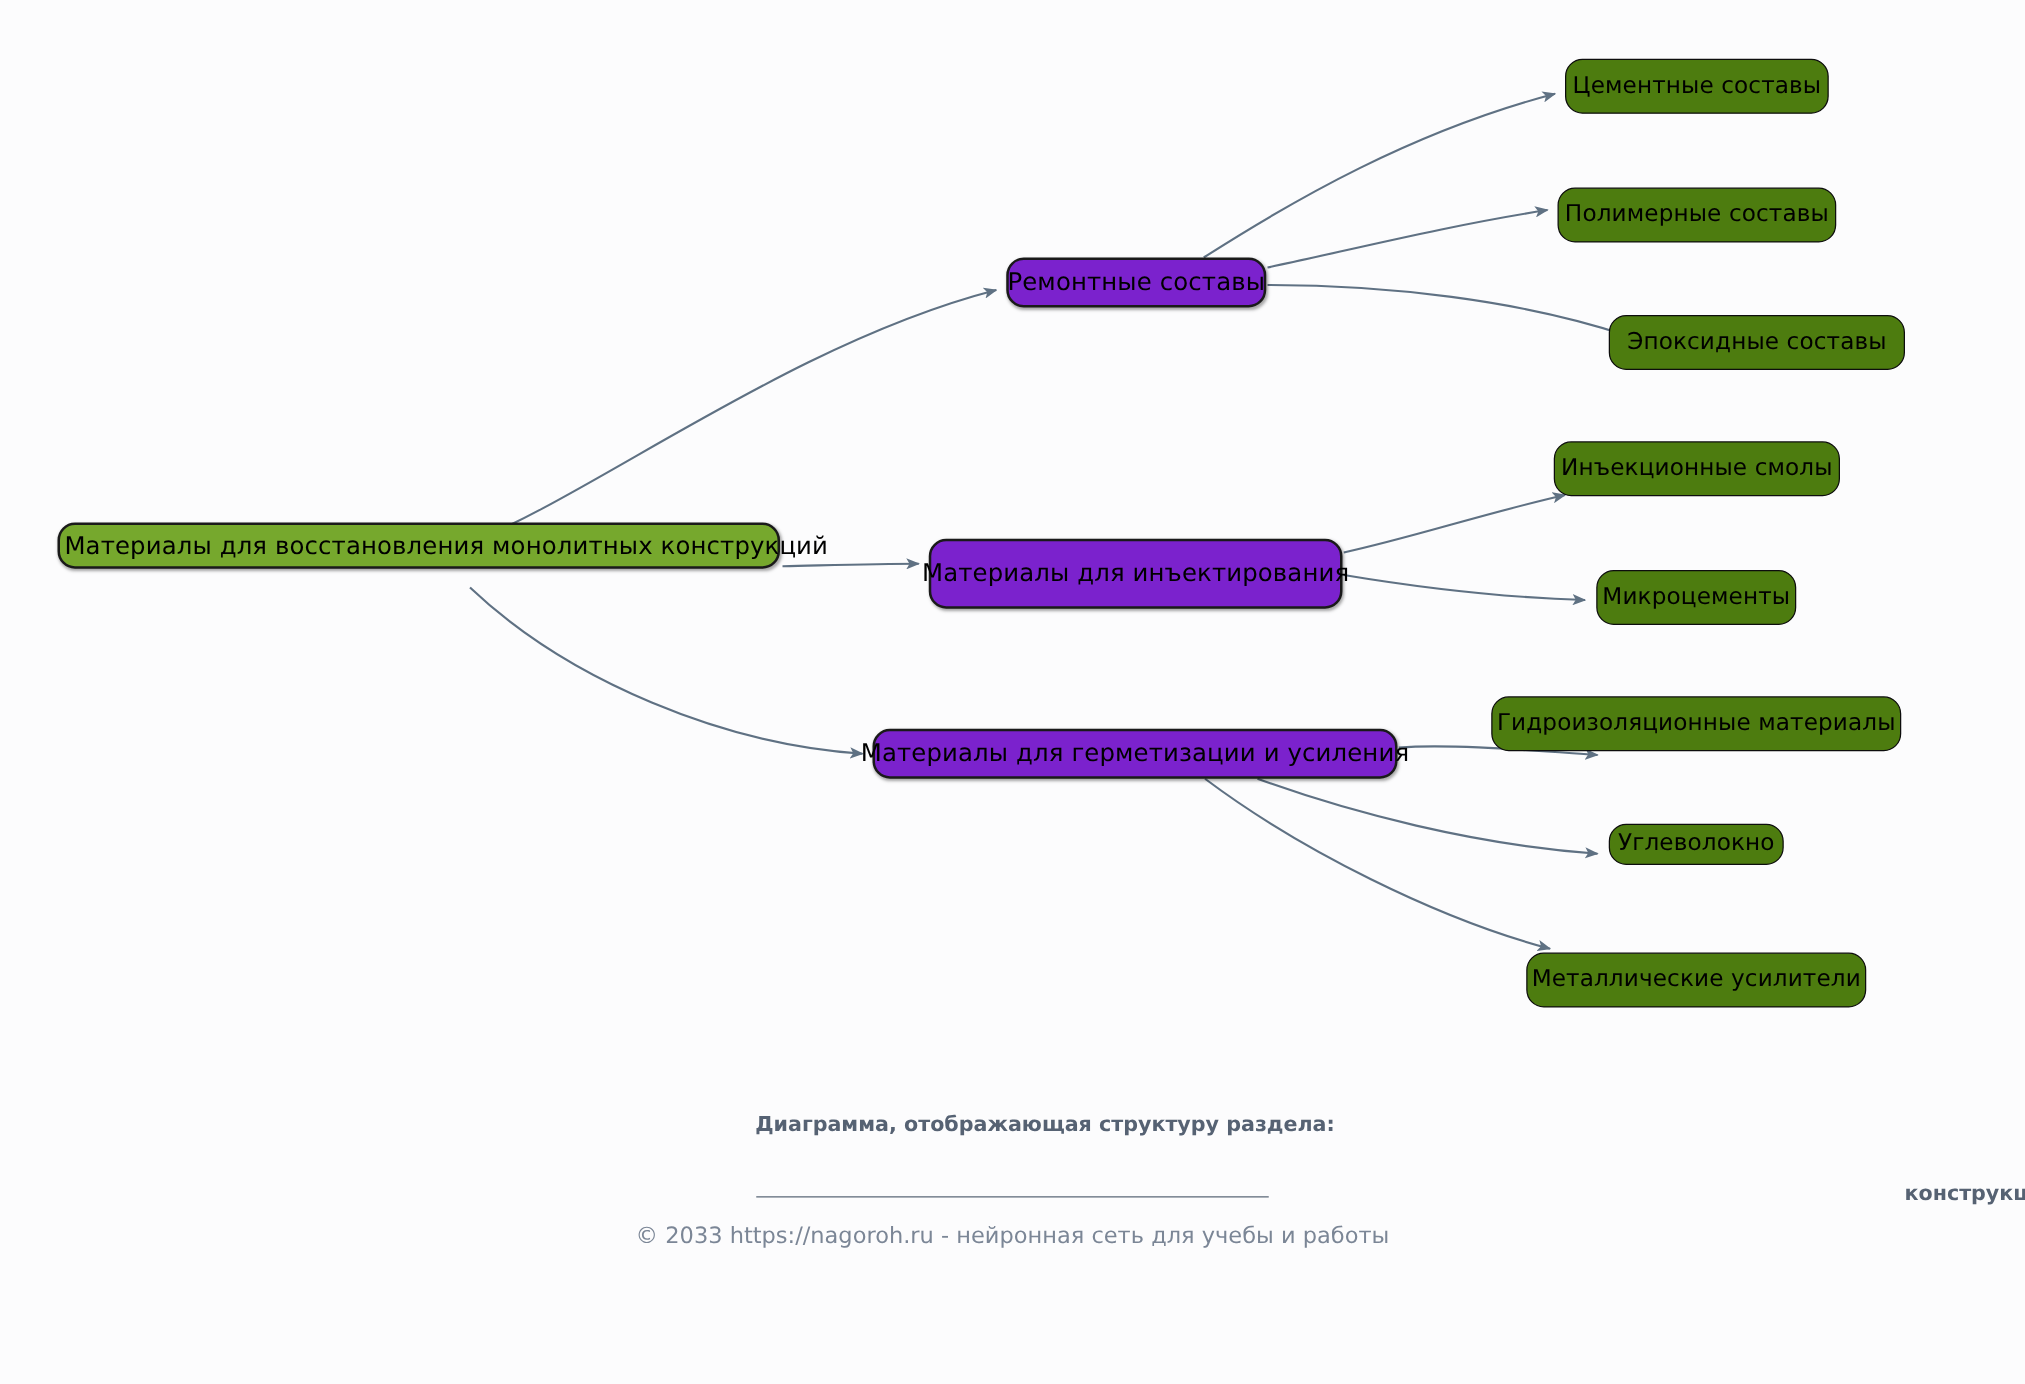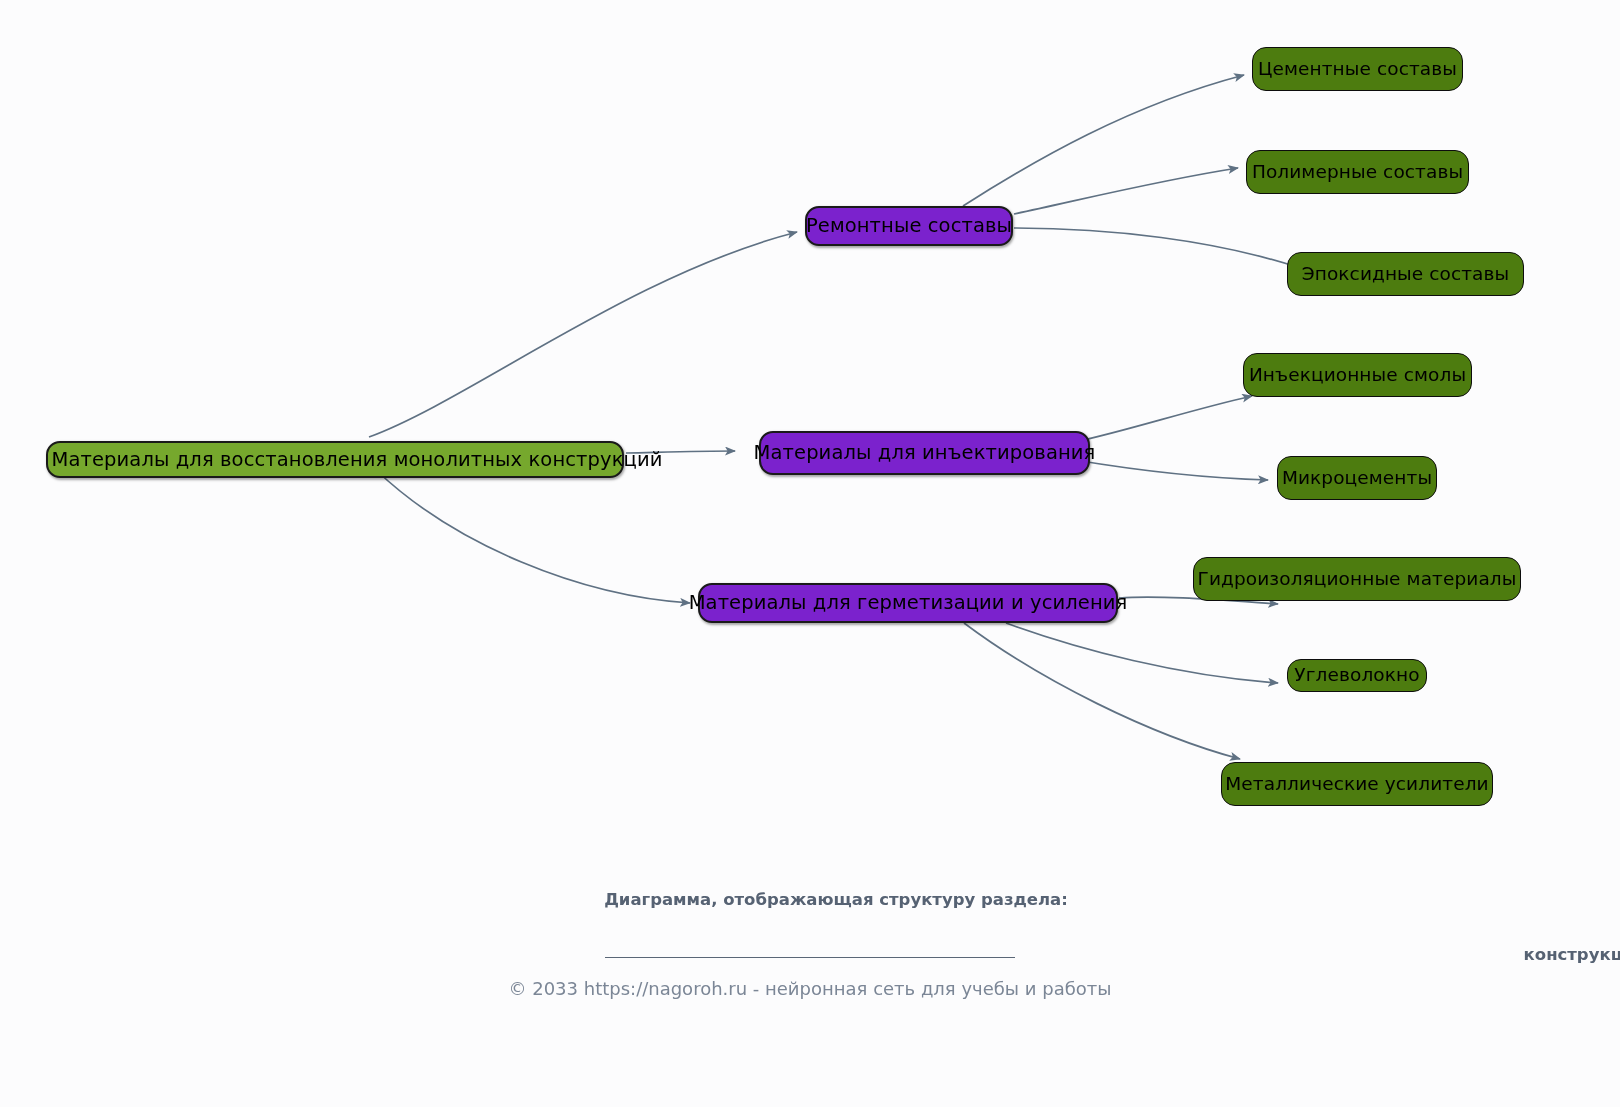--- a/index.html
+++ b/index.html
@@ -107,39 +107,39 @@
     <path d="M 1014,228 C 1110,228 1215,240 1300,268" fill="none" stroke="#5f7183" stroke-width="1.7" marker-end="url(#arrowhead)"></path>
 
     <path d="M 1075,442 C 1130,430 1190,410 1252,396" fill="none" stroke="#5f7183" stroke-width="1.7" marker-end="url(#arrowhead)"></path>
     <path d="M 1075,460 C 1135,470 1200,478 1268,480" fill="none" stroke="#5f7183" stroke-width="1.7" marker-end="url(#arrowhead)"></path>
 
     <path d="M 1119,598 C 1160,595 1220,600 1278,604" fill="none" stroke="#5f7183" stroke-width="1.7" marker-end="url(#arrowhead)"></path>
     <path d="M 1006,623 C 1080,650 1180,676 1278,683" fill="none" stroke="#5f7183" stroke-width="1.7" marker-end="url(#arrowhead)"></path>
     <path d="M 964,623 C 1040,680 1150,735 1240,759" fill="none" stroke="#5f7183" stroke-width="1.7" marker-end="url(#arrowhead)"></path>
   </svg>
 
-  <div class="node node-root" style="left:46px; top:441px; width:578px; height:37px;padding-left:44px;">
+  <div class="node node-root" style="left:46px; top:418px; width:578px; height:37px;padding-left:44px;">
     <span>Материалы для восстановления монолитных конструкций</span>
   </div>
 
   <div class="node node-branch" style="left:805px; top:206px; width:208px; height:40px;">
     <span>Ремонтные составы</span>
   </div>
 
   <div class="node node-leaf" style="left:1252px; top:47px; width:211px; height:44px;">
     <span>Цементные составы</span>
   </div>
   <div class="node node-leaf" style="left:1246px; top:150px; width:223px; height:44px;">
     <span>Полимерные составы</span>
   </div>
   <div class="node node-leaf" style="left:1248px; top:252px; width:237px; height:44px;margin-left:39px;">
     <span>Эпоксидные составы</span>
   </div>
 
-  <div class="node node-branch" style="left:743px; top:431px; width:331px; height:44px;margin-left:16px;">
+  <div class="node node-branch" style="left:743px; top:431px; width:331px; height:56px;">
     <span>Материалы для инъектирования</span>
   </div>
 
   <div class="node node-leaf" style="left:1243px; top:353px; width:229px; height:44px;align-items:center;">
     <span>Инъекционные смолы</span>
   </div>
   <div class="node node-leaf" style="left:1277px; top:456px; width:160px; height:44px;">
     <span>Микроцементы</span>
   </div>
 

